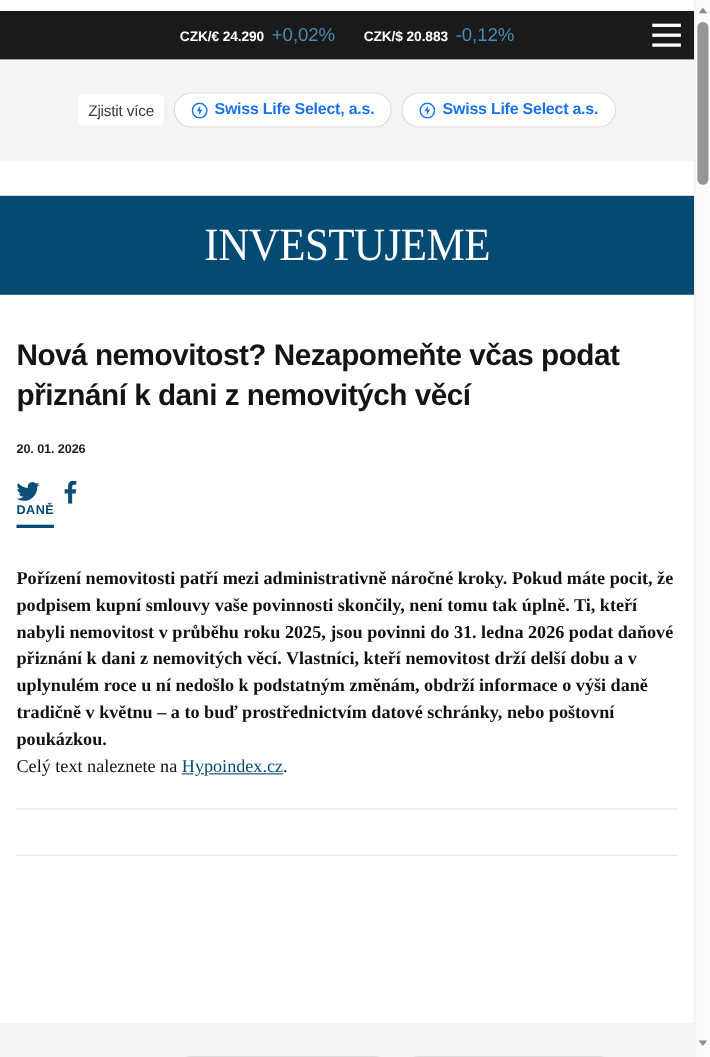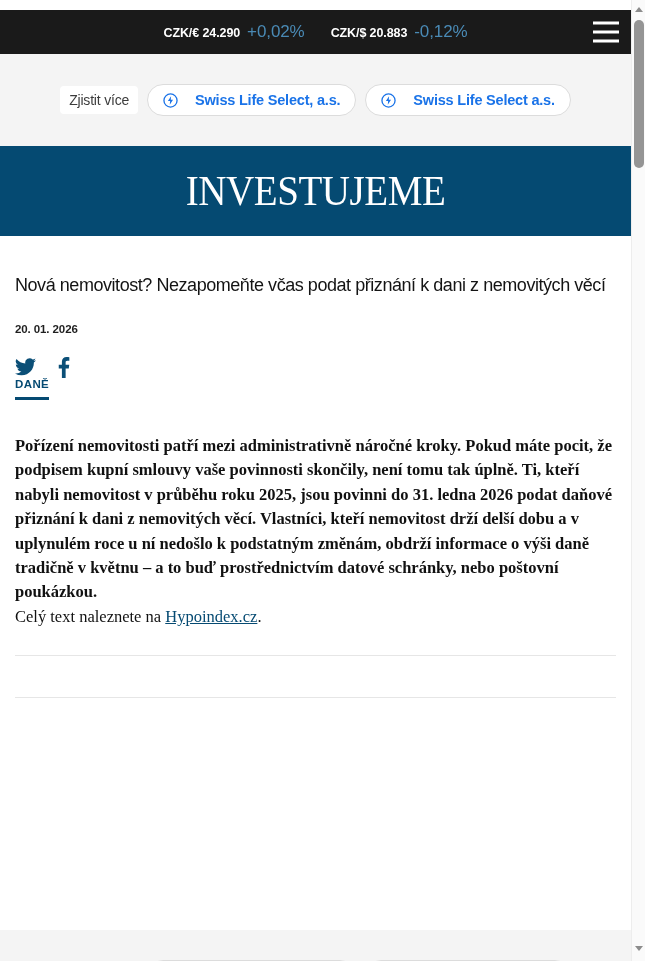--- a/index.html
+++ b/index.html
@@ -91,21 +91,21 @@
     color: #3c3c3c;
     font-size: 14px;
     padding: 6px 9px;
     border-radius: 4px;
     white-space: nowrap;
     letter-spacing: -0.2px;
   }
   .ad-pill {
     display: flex;
     align-items: center;
-    gap: 17px;
+    gap: 6px;
     background: #ffffff;
     border: 1px solid #dcdcdc;
     border-radius: 20px;
     padding: 7px 15px;
     white-space: nowrap;
     cursor: pointer;
   }
   .ad-pill-text {
     color: #1a73e8;
     font-size: 14.5px;
@@ -114,39 +114,40 @@
   }
   .ad-icon { flex: none; display: block; }
 
   
   .brand-header {
     background: #054a72;
     height: 90px;
     display: flex;
     align-items: center;
     justify-content: center;
+    margin-top: 32px;
   }
   .brand-logo {
     color: #ffffff;
     font-family: "Liberation Serif", serif;
     font-size: 42px;
     font-weight: 400;
     letter-spacing: -0.5px;
     transform: scaleX(0.93);
   }
 
   
   .article {
     padding: 0 15px;
   }
   .article-title {
     margin-top: 38px;
-    font-size: 18px;
+    font-size: 27px;
     line-height: 1.33;
-    font-weight: 400;
+    font-weight: 700;
     color: #141414;
     letter-spacing: -0.45px;
   }
   .article-date {
     margin-top: 25px;
     font-size: 11.5px;
     color: #1f1f1f;
     font-weight: bold;
     letter-spacing: -0.1px;
   }

